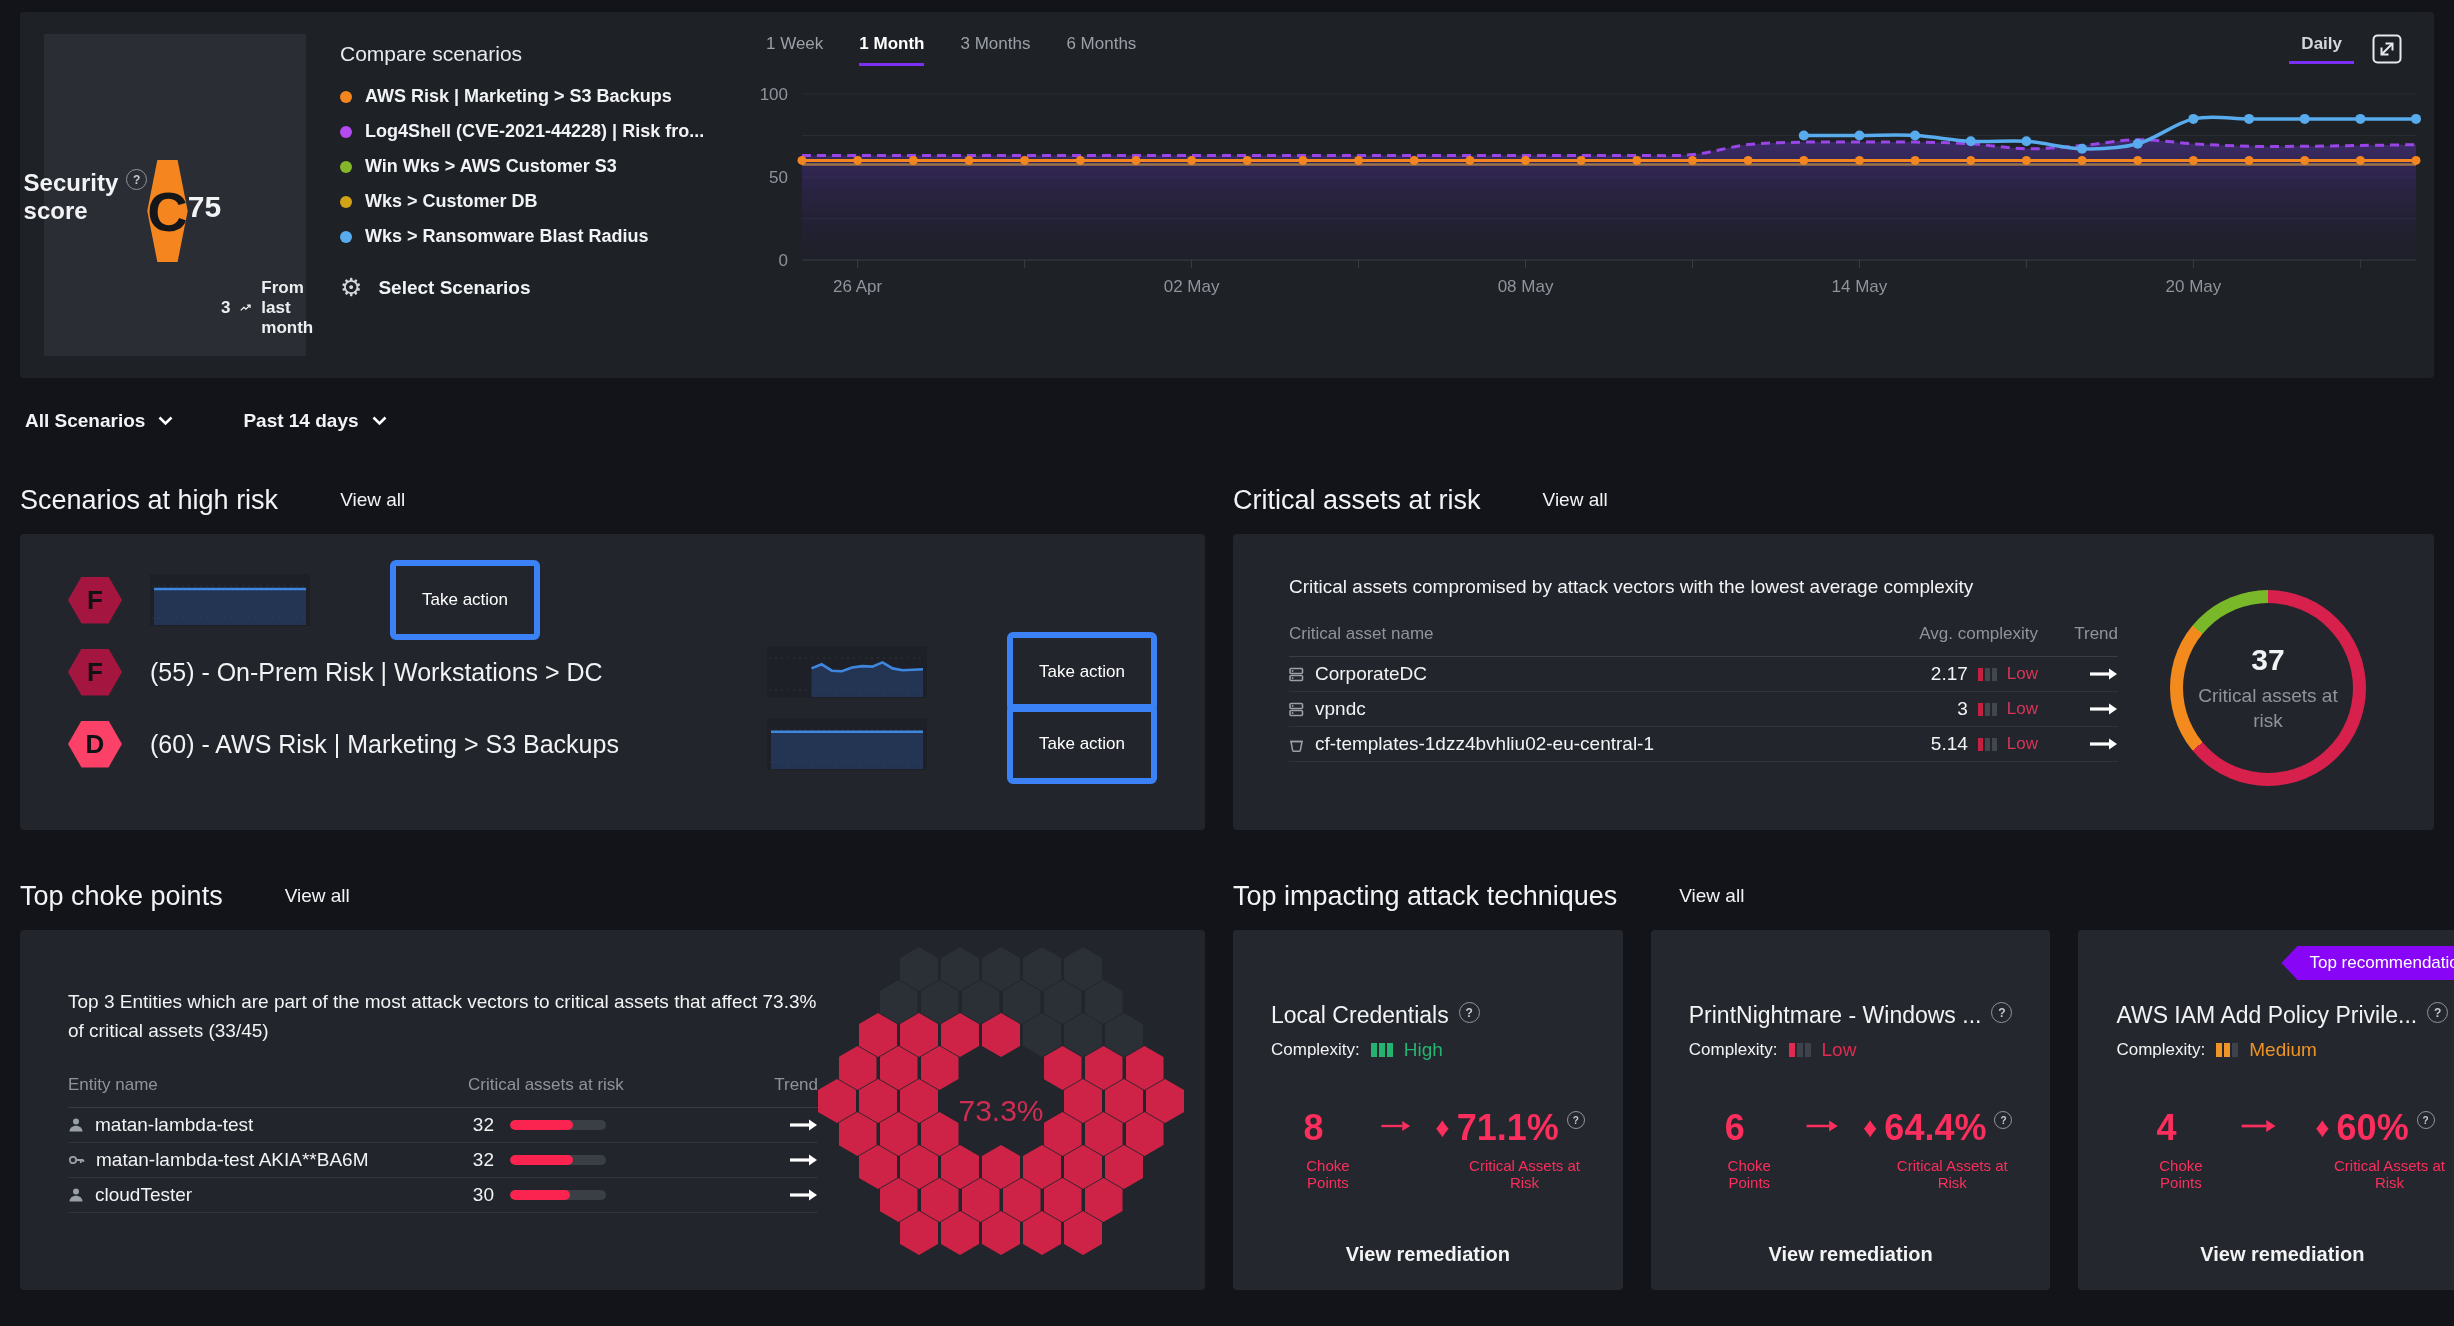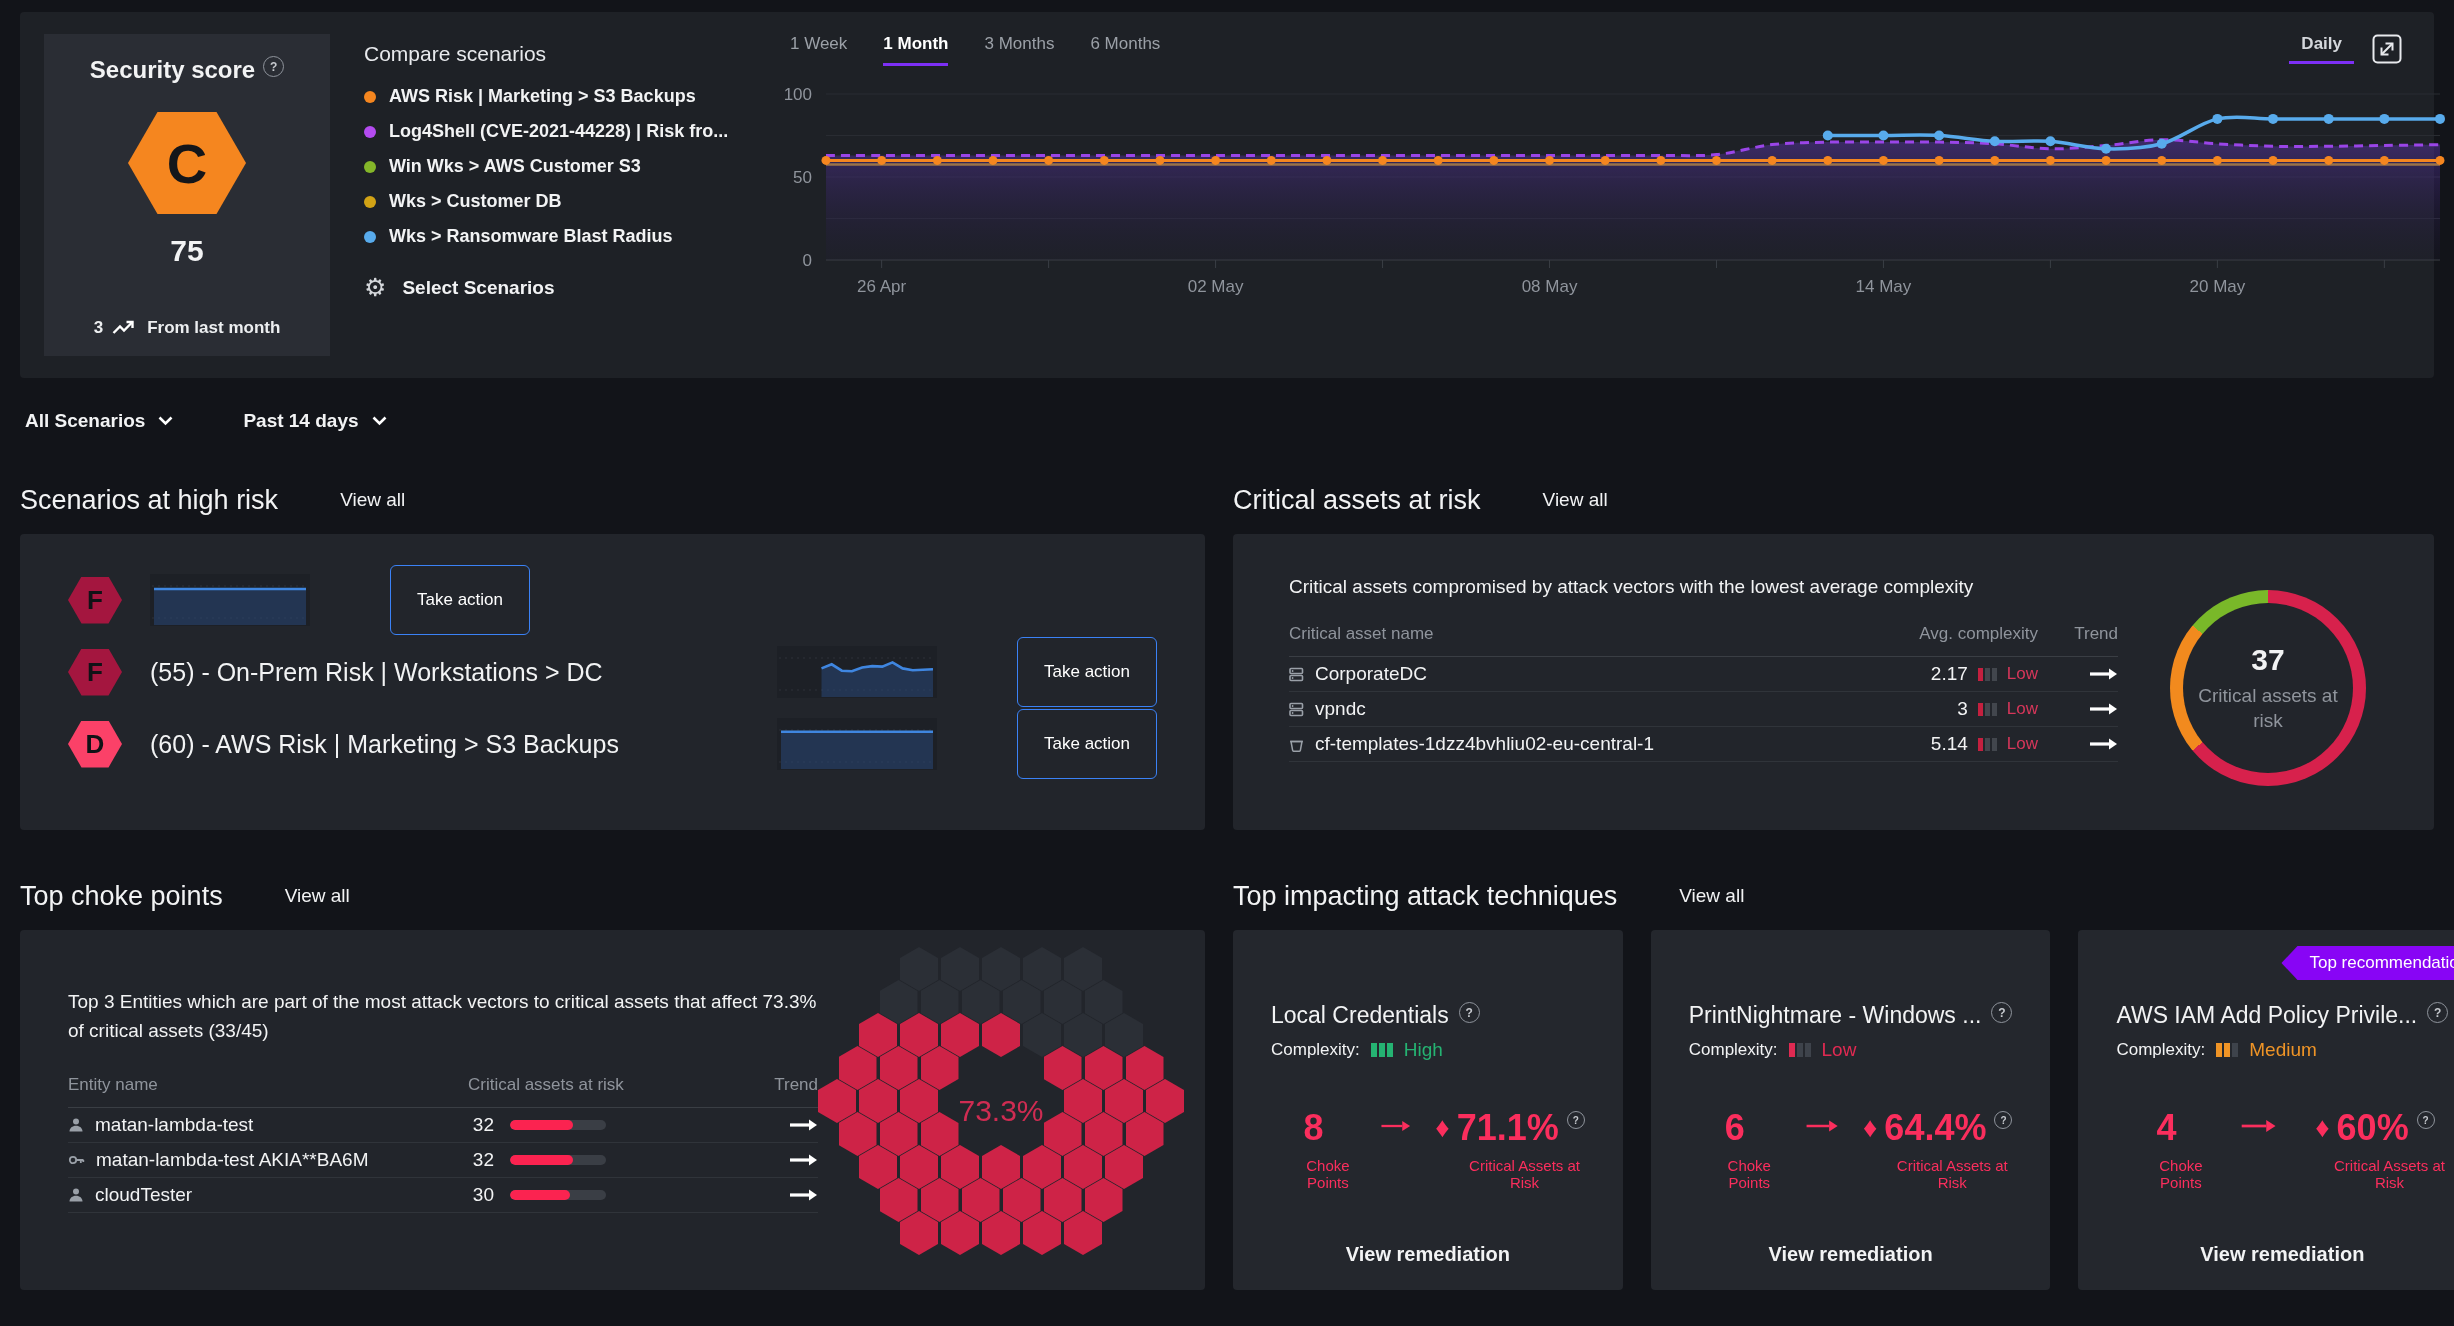--- a/index.html
+++ b/index.html
@@ -1,20 +1,20 @@
 <!DOCTYPE html>
 <html><head>
 <meta charset="utf-8">
 <style>
   html,body{margin:0;padding:0;background:#121419;}
   body{width:2454px;height:1326px;font-family:"Liberation Sans","DejaVu Sans",sans-serif;color:#f2f3f4;overflow:hidden;position:relative;}
   .clickable{cursor:pointer;}
   
   .top-panel{margin:12px 20px 0;height:366px;background:#1e2126;border-radius:4px;display:flex;padding:22px 24px;box-sizing:border-box;}
-  .score-card{width:286px;flex:none;background:#2a2d34;margin-right:34px;padding:22px 18px 18px;box-sizing:border-box;display:flex;flex-direction:column;align-items:center;}
+  .score-card{width:262px;flex:none;background:#2a2d34;margin-right:34px;padding:22px 18px 18px;box-sizing:border-box;display:flex;flex-direction:row;align-items:center;justify-content:center;}
   .score-title-row{display:flex;gap:8px;align-items:flex-start;}
   .score-title{font-size:24px;font-weight:bold;}
   .help{width:19px;height:19px;border:1.5px solid #8f949c;border-radius:50%;display:inline-flex;align-items:center;justify-content:center;font-size:12px;color:#c6c9ce;font-weight:bold;flex:none;}
   .help.sm{width:16px;height:16px;font-size:10px;margin-left:8px;position:relative;top:-8px;}
   .hexagon{width:118px;height:102px;background:#f5861f;clip-path:polygon(25% 0,75% 0,100% 50%,75% 100%,25% 100%,0 50%);display:flex;align-items:center;justify-content:center;font-size:56px;font-weight:bold;color:#14161a;margin-top:28px;}
   .score-value{font-size:30px;font-weight:bold;margin-top:20px;}
   .score-footer{margin-top:auto;display:flex;gap:9px;align-items:center;font-size:17px;font-weight:bold;color:#eceef0;}
   .compare{width:400px;flex:none;padding-top:8px;}
   .compare-title{font-size:21px;color:#e8eaed;margin-bottom:20px;}
   .legend{list-style:none;margin:0;padding:0;}
@@ -40,21 +40,21 @@
   .section-head{display:flex;align-items:center;gap:62px;margin-top:48px;height:36px;}
   .section-head h2{font-size:27px;font-weight:400;margin:0;}
   .view-all{font-size:19px;color:#f2f3f4;}
   .card{background:#22252b;border-radius:4px;box-sizing:border-box;margin-top:16px;}
   
   .hr-card{height:296px;padding:26px 48px;}
   .hr-row{display:flex;align-items:center;gap:28px;height:64px;margin:8px 0;}
   .badge{width:54px;height:47px;clip-path:polygon(25% 0,75% 0,100% 50%,75% 100%,25% 100%,0 50%);display:flex;align-items:center;justify-content:center;font-size:26px;font-weight:bold;color:#101216;flex:none;}
   .hr-name{flex:1;font-size:25px;white-space:nowrap;overflow:hidden;text-overflow:ellipsis;}
   svg.spark{width:160px;height:52px;background:#1d2026;margin-right:52px;flex:none;}
-  .btn-take{border:1px solid #3b82f6;border-radius:6px;background:none;color:#fff;font-size:17px;padding:24px 26px;font-family:inherit;flex:none;}
+  .btn-take{border:6px solid #3b82f6;border-radius:6px;background:none;color:#fff;font-size:17px;padding:24px 26px;font-family:inherit;flex:none;}
   
   .ca-card{height:296px;padding:42px 56px 30px;display:flex;}
   .ca-left{flex:1;min-width:0;padding-right:40px;}
   .ca-desc{font-size:19px;margin-bottom:26px;}
   .t-head{display:flex;color:#8f949c;font-size:17px;padding-bottom:12px;border-bottom:1px solid #3a3e44;}
   .t-row{display:flex;align-items:center;height:34px;border-bottom:1px solid #30343a;font-size:19px;}
   .col-name{flex:1;display:flex;align-items:center;gap:11px;min-width:0;}
   .col-cplx{width:225px;display:flex;justify-content:flex-end;align-items:center;gap:10px;}
   .col-trend{width:80px;display:flex;justify-content:flex-end;}
   .mini-bars{display:inline-flex;gap:2px;}

